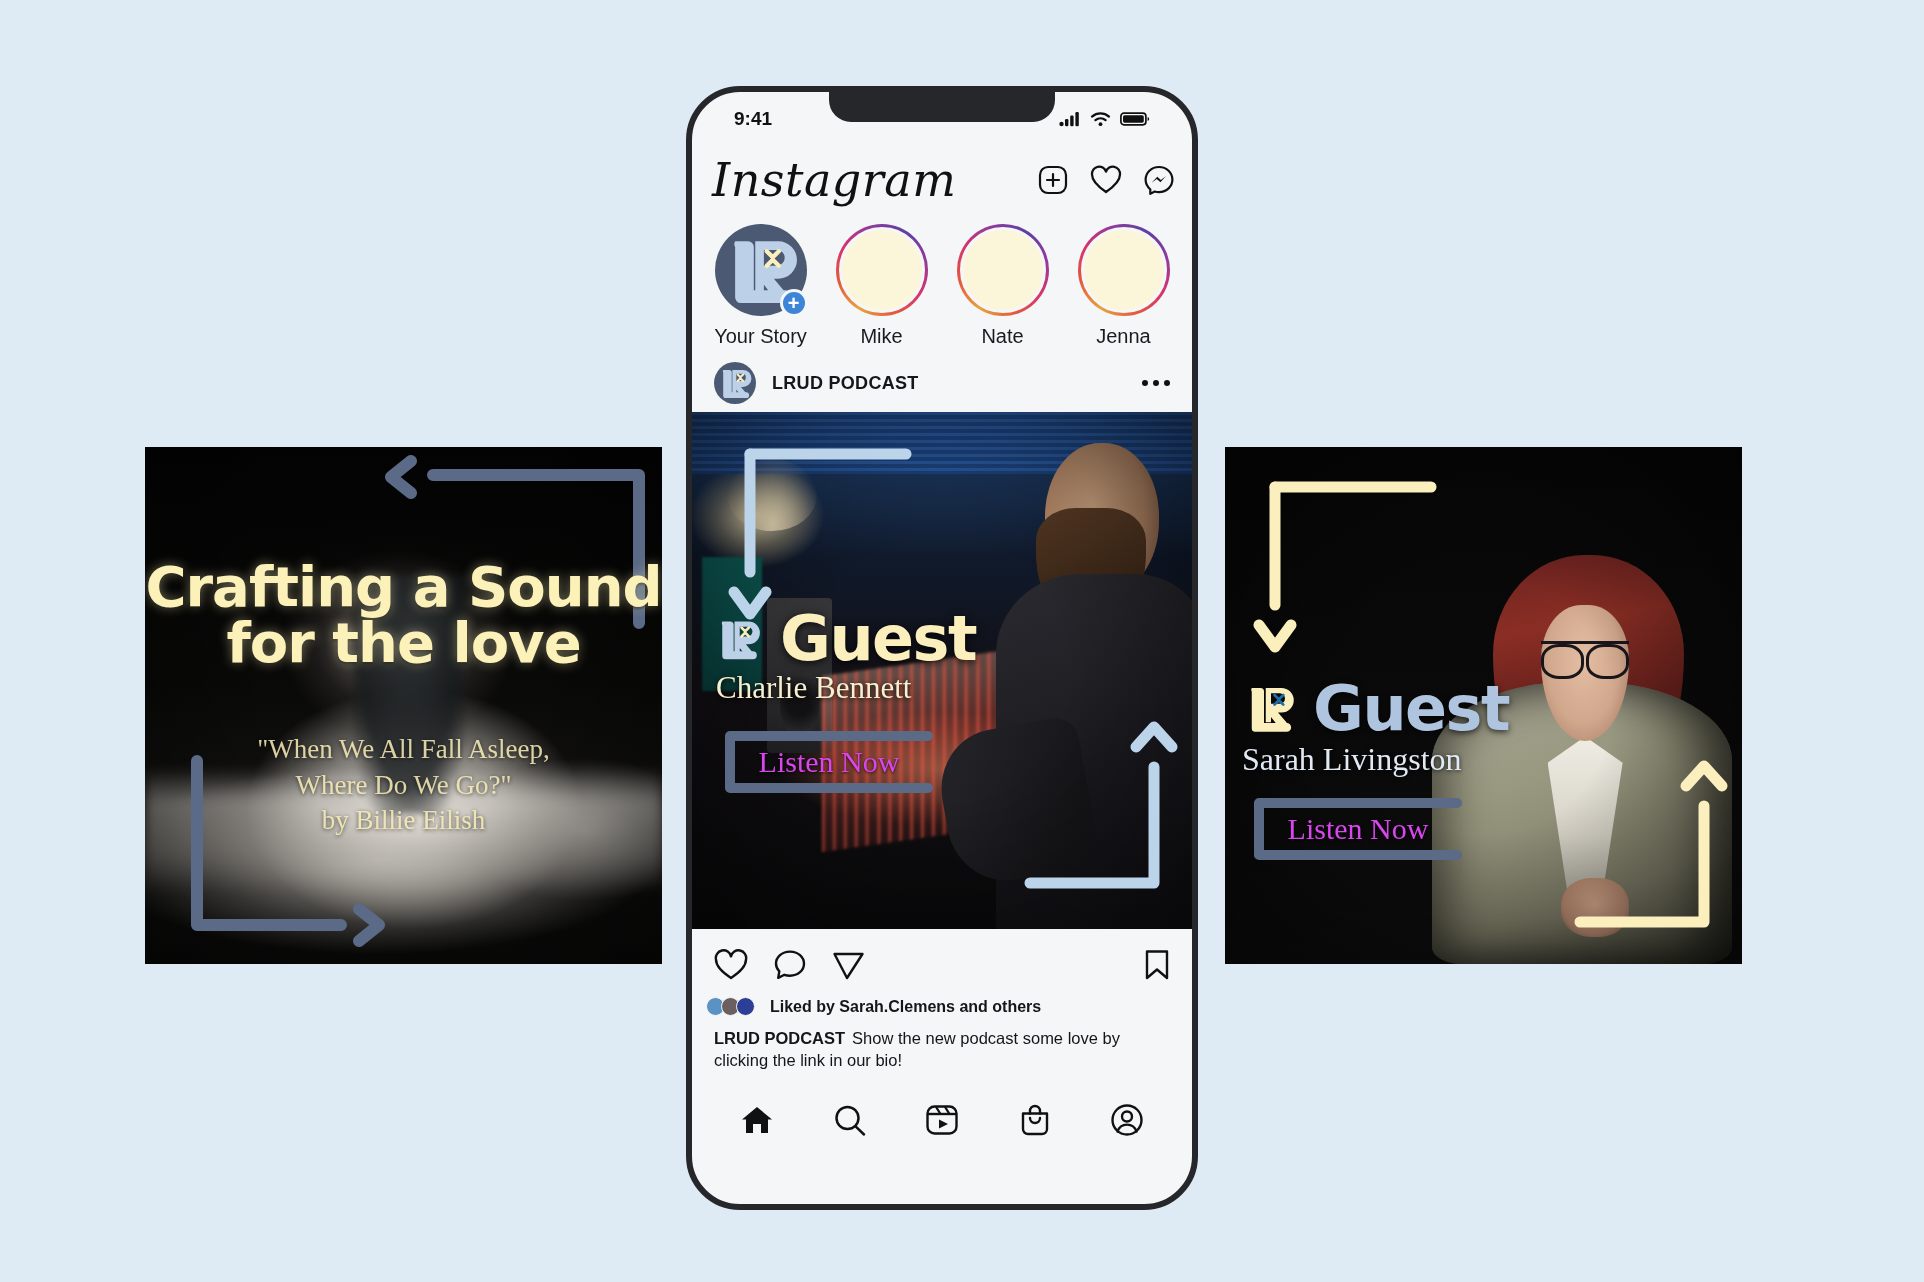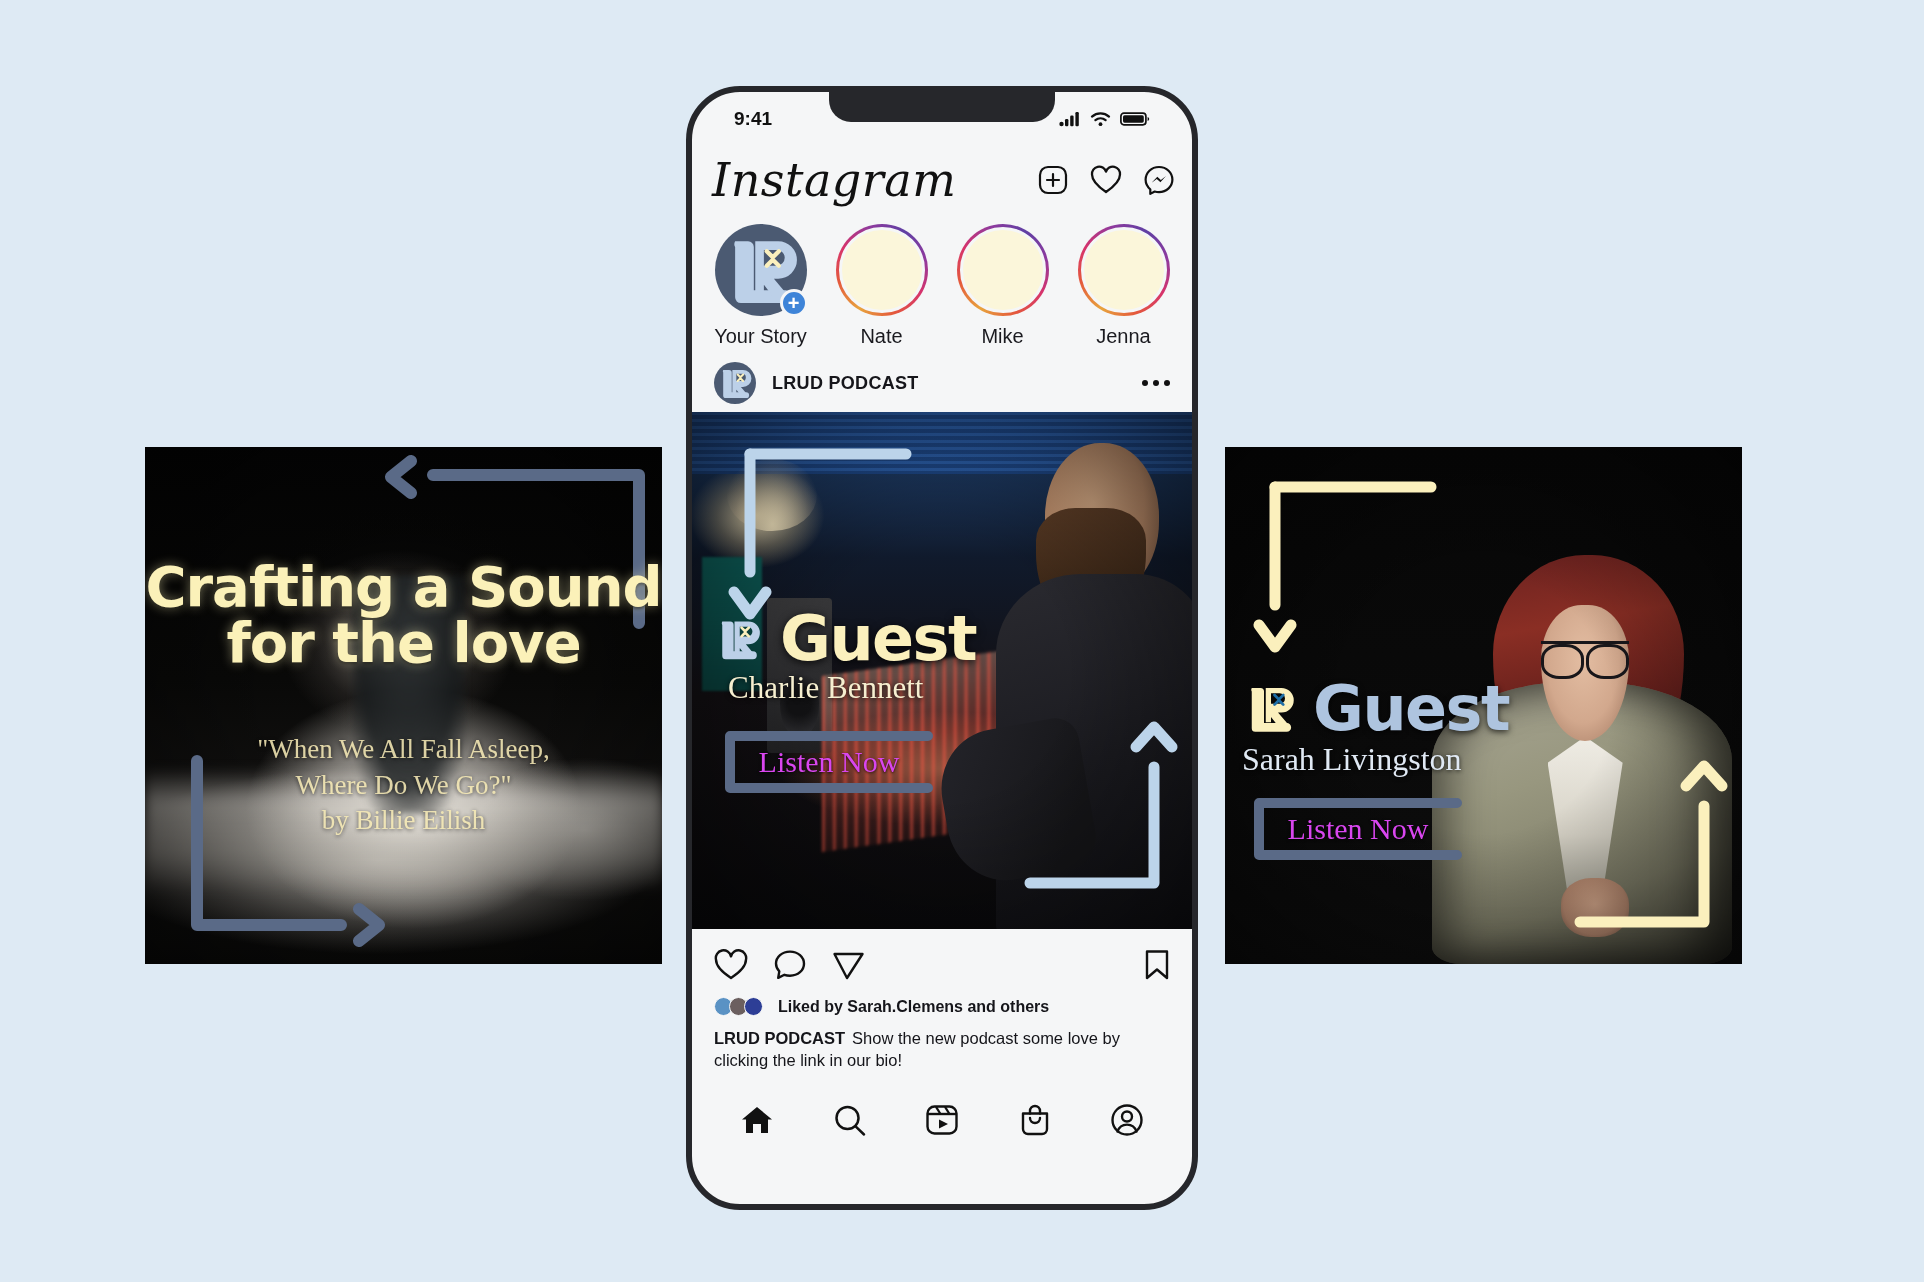--- a/index.html
+++ b/index.html
@@ -294,35 +294,35 @@
     position: absolute; left: 18px; top: 190px;
     display: flex; align-items: center; gap: 14px;
   }
   .pm-guest {
     font-family: "DejaVu Sans", sans-serif; font-weight: bold;
     font-size: 62px; letter-spacing: -1.5px;
     color: #fbf0bd;
     text-shadow: 0 2px 8px rgba(0,0,0,.8);
   }
   .pm-name {
-    position: absolute; left: 36px; top: 258px;
+    position: absolute; left: 24px; top: 258px;
     font-family: "Liberation Serif", serif;
     font-size: 31px; color: #f6efd0;
     text-shadow: 0 1px 5px rgba(0,0,0,.85);
   }
 
   .actionbar {
     position: absolute; left: 0; right: 0; top: 845px; height: 56px;
     display: flex; align-items: center; padding: 0 22px;
   }
   .ab-left { display: flex; align-items: center; gap: 26px; }
   .ab-right { margin-left: auto; }
 
   .likedrow {
-    position: absolute; left: 22px; top: 905px;
+    position: absolute; left: 14px; top: 905px;
     display: flex; align-items: center; gap: 10px;
   }
   .like-avs { display: flex; }
   .like-avs span {
     width: 19px; height: 19px; border-radius: 50%;
     display: block; margin-right: -4px; border: 1px solid #f5f6f7;
   }
   .liked-text { font-size: 16px; color: #15151a; font-weight: 600; margin-left: 9px; }
 
   .caption {
@@ -462,27 +462,27 @@
           </svg>
           <span class="plusbadge">+</span>
         </div>
         <span class="story-label">Your Story</span>
       </div>
 
       <div class="story">
         <div class="ring grad">
             <div class="inner"></div>
           </div>
-        <span class="story-label">Nate</span>
+        <span class="story-label">Mike</span>
       </div>
       <div class="story">
         <div class="ring grad">
             <div class="inner"></div>
           </div>
-        <span class="story-label">Mike</span>
+        <span class="story-label">Nate</span>
       </div>
       <div class="story">
         <div class="ring grad">
             <div class="inner"></div>
           </div>
         <span class="story-label">Jenna</span>
       </div>
     </div>
 
     <div class="post-header">

